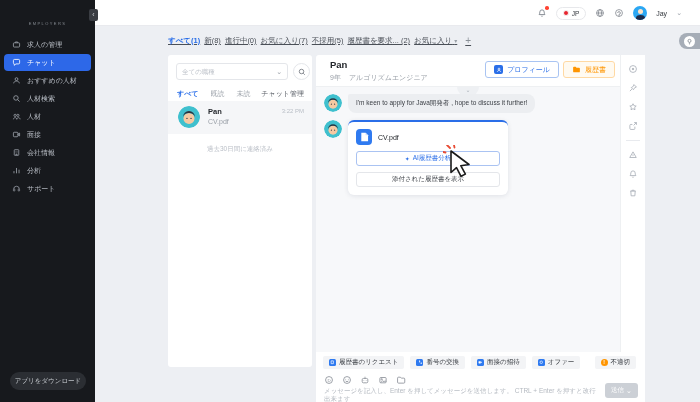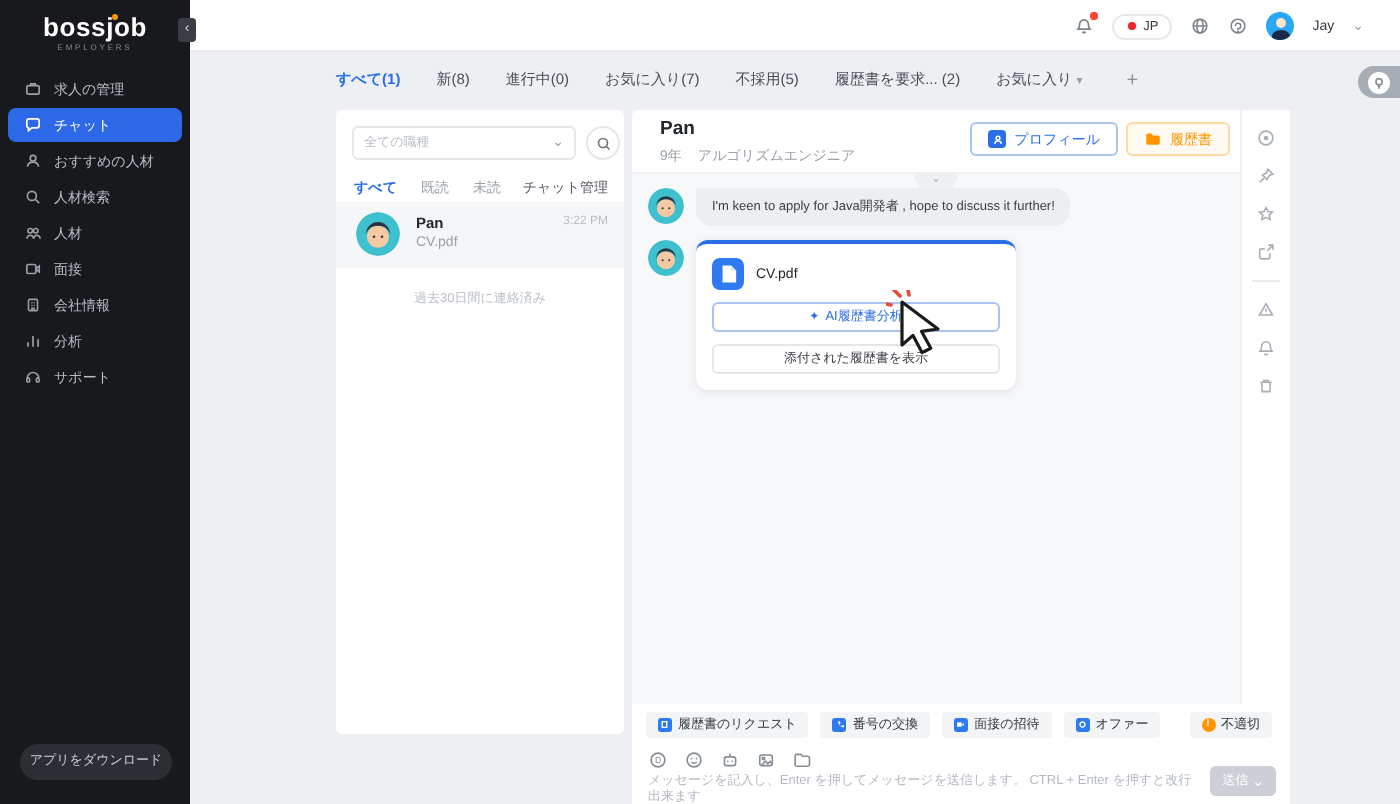--- a/index.html
+++ b/index.html
@@ -29,21 +29,21 @@
   #lang-pill { display:flex; align-items:center; gap:3px; border:1px solid #e7e8eb; border-radius:9px; padding:2px 6px; }
   #lang-pill .flag { width:6px; height:6px; border-radius:50%; background:#e8242e; border:1px solid #f4f4f4; }
   #lang-pill .txt { font-size:6.5px; color:#33373d; }
   #user-avatar { width:14px; height:14px; border-radius:50%; background:#2ba7f3; position:relative; overflow:hidden; }
   #user-avatar:before { content:""; position:absolute; left:4.5px; top:2.5px; width:5px; height:5px; border-radius:50%; background:#ffe3c8; }
   #user-avatar:after { content:""; position:absolute; left:2.5px; top:8.5px; width:9px; height:6px; border-radius:50% 50% 0 0; background:#1c2a4a; }
   #user-name { font-size:7px; color:#33373d; }
   .chev { color:#9aa0a8; font-size:7px; }
 
   
-  #tabs { position:absolute; left:168px; top:35px; display:flex; gap:18px; align-items:flex-start; font-size:7.5px; color:#4a4f57; }
+  #tabs { position:absolute; left:168px; top:35px; display:flex; gap:4px; align-items:flex-end; font-size:7.5px; color:#4a4f57;text-decoration:underline; }
   #tabs .tab.active { color:#2a6ee8; font-weight:bold; }
   #tabs .more { color:#4a4f57; }
   #tabs .more .chev { font-size:6px; }
   #tab-add { color:#8a9097; font-size:10px; margin-left:4px; }
 
   
   #feedback-tab { position:absolute; right:0; top:33px; width:21px; height:16px; background:#a6adb7; border-radius:8px 0 0 8px; display:flex; align-items:center; justify-content:center; }
   #feedback-tab .bulb { width:11px; height:11px; border-radius:50%; background:#fff; display:flex; align-items:center; justify-content:center; color:#8a9097; }
 
   
@@ -102,21 +102,20 @@
   #comp-icons { position:absolute; left:8px; top:2px; display:flex; gap:8px; color:#878d95; }
   #comp-icons .cic { width:10px; height:10px; }
   #msg-input { position:absolute; left:8px; top:14px; width:272px; height:15px; border:none; outline:none; resize:none; font-size:6.5px; color:#555; font-family:"Liberation Sans","DejaVu Sans",sans-serif; line-height:8px; background:transparent; }
   #msg-input::placeholder { color:#b4b9c0; }
   #send-btn { position:absolute; left:289px; top:10px; width:33px; height:15px; background:#ccd0d6; border-radius:3px; color:#fff; font-size:6.5px; display:flex; align-items:center; justify-content:center; gap:2px; }
 </style>
 </head>
 <body>
 
 <div id="sidebar">
-  <div id="logo"><span>bossjob</span><span class="jdot"></span></div>
   <div id="logo-sub">EMPLOYERS</div>
   <div id="collapse-btn">‹</div>
 
   <div class="nav">
     <div class="nav-item">
       <span class="nicon">
           <svg viewBox="0 0 16 16" fill="none" stroke="currentColor" stroke-width="1.5">
             <rect x="2.5" y="5" width="11" height="7.5" rx="1.5"></rect>
             <path d="M6 5V3.5h4V5"></path>
           </svg>

